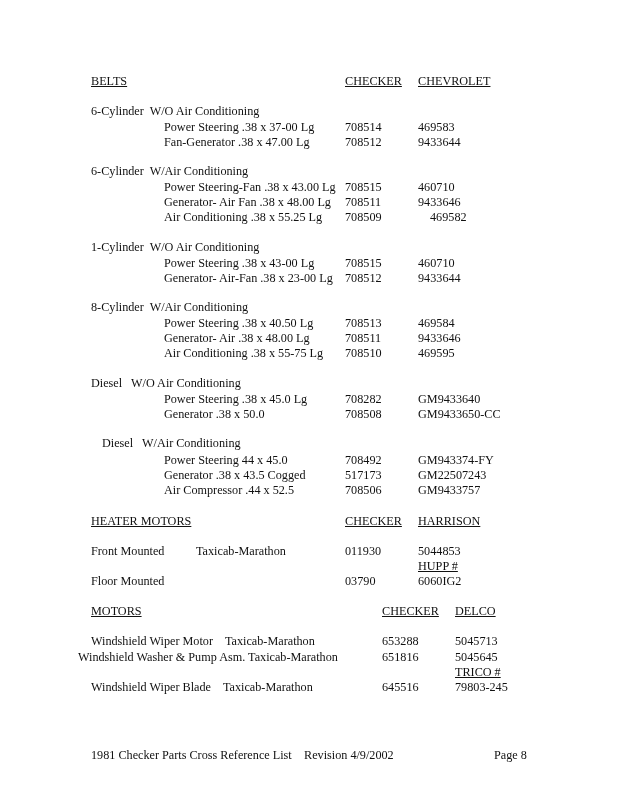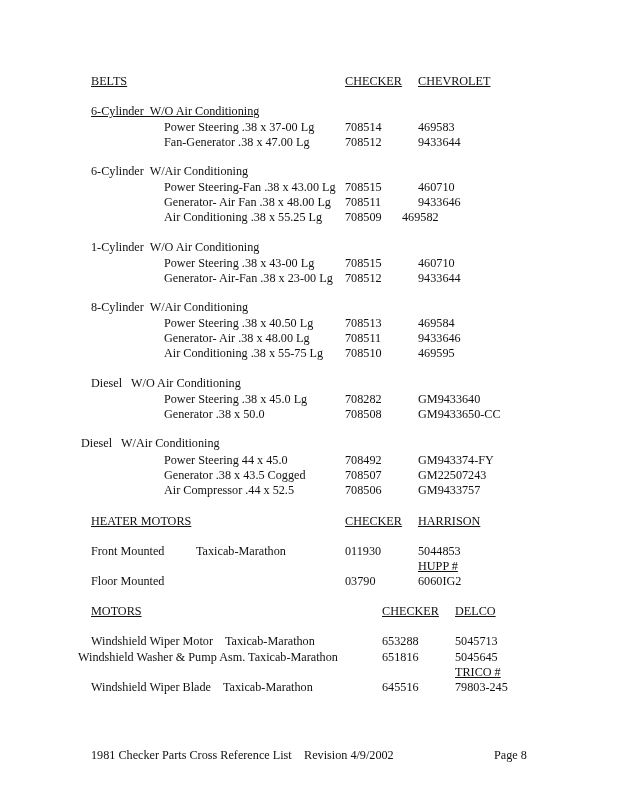--- a/index.html
+++ b/index.html
@@ -8,38 +8,38 @@
   .t { position:absolute; white-space:nowrap; line-height:14px; }
   .u { text-decoration:underline; }
 </style>
 </head>
 <body>
 
 <div class="t u" style="left:91px;top:74px">BELTS</div>
 <div class="t u" style="left:345px;top:74px">CHECKER</div>
 <div class="t u" style="left:418px;top:74px">CHEVROLET</div>
 
-<div class="t" style="left: 91px; top: 104px; white-space: pre; text-decoration: underline;">6-Cylinder  W/O Air Conditioning</div>
+<div class="t" style="left: 91px; top: 104px; white-space: pre;">6-Cylinder  W/O Air Conditioning</div>
 <div class="t" style="left:164px;top:120px">Power Steering .38 x 37-00 Lg</div>
 <div class="t" style="left:345px;top:120px">708514</div>
 <div class="t" style="left:418px;top:120px">469583</div>
 <div class="t" style="left:164px;top:135px">Fan-Generator .38 x 47.00 Lg</div>
 <div class="t" style="left:345px;top:135px">708512</div>
 <div class="t" style="left:418px;top:135px">9433644</div>
 
 <div class="t" style="left: 91px; top: 164px; white-space: pre;">6-Cylinder  W/Air Conditioning</div>
 <div class="t" style="left:164px;top:180px">Power Steering-Fan .38 x 43.00 Lg</div>
 <div class="t" style="left:345px;top:180px">708515</div>
 <div class="t" style="left:418px;top:180px">460710</div>
 <div class="t" style="left:164px;top:195px">Generator- Air Fan .38 x 48.00 Lg</div>
 <div class="t" style="left:345px;top:195px">708511</div>
 <div class="t" style="left:418px;top:195px">9433646</div>
 <div class="t" style="left:164px;top:210px">Air Conditioning .38 x 55.25 Lg</div>
 <div class="t" style="left:345px;top:210px">708509</div>
-<div class="t" style="left:402px;top:210px">469582</div>
+<div class="t" style="left:430px;top:210px">469582</div>
 
 <div class="t" style="left: 91px; top: 240px; white-space: pre;">1-Cylinder  W/O Air Conditioning</div>
 <div class="t" style="left:164px;top:256px">Power Steering .38 x 43-00 Lg</div>
 <div class="t" style="left:345px;top:256px">708515</div>
 <div class="t" style="left:418px;top:256px">460710</div>
 <div class="t" style="left:164px;top:271px">Generator- Air-Fan .38 x 23-00 Lg</div>
 <div class="t" style="left:345px;top:271px">708512</div>
 <div class="t" style="left:418px;top:271px">9433644</div>
 
 <div class="t" style="left: 91px; top: 300px; white-space: pre;">8-Cylinder  W/Air Conditioning</div>
@@ -54,26 +54,26 @@
 <div class="t" style="left:418px;top:346px">469595</div>
 
 <div class="t" style="left: 91px; top: 376px; white-space: pre;">Diesel   W/O Air Conditioning</div>
 <div class="t" style="left:164px;top:392px">Power Steering .38 x 45.0 Lg</div>
 <div class="t" style="left:345px;top:392px">708282</div>
 <div class="t" style="left:418px;top:392px">GM9433640</div>
 <div class="t" style="left:164px;top:407px">Generator .38 x 50.0</div>
 <div class="t" style="left:345px;top:407px">708508</div>
 <div class="t" style="left:418px;top:407px">GM9433650-CC</div>
 
-<div class="t" style="left: 81px; top: 436px; white-space: pre;">Diesel   W/Air Conditioning</div>
+<div class="t" style="left: 102px; top: 436px; white-space: pre;">Diesel   W/Air Conditioning</div>
 <div class="t" style="left:164px;top:453px">Power Steering 44 x 45.0</div>
 <div class="t" style="left:345px;top:453px">708492</div>
 <div class="t" style="left:418px;top:453px">GM943374-FY</div>
 <div class="t" style="left:164px;top:468px">Generator .38 x 43.5 Cogged</div>
-<div class="t" style="left:345px;top:468px">708507</div>
+<div class="t" style="left:345px;top:468px">517173</div>
 <div class="t" style="left:418px;top:468px">GM22507243</div>
 <div class="t" style="left:164px;top:483px">Air Compressor .44 x 52.5</div>
 <div class="t" style="left:345px;top:483px">708506</div>
 <div class="t" style="left:418px;top:483px">GM9433757</div>
 
 <div class="t u" style="left:91px;top:514px">HEATER MOTORS</div>
 <div class="t u" style="left:345px;top:514px">CHECKER</div>
 <div class="t u" style="left:418px;top:514px">HARRISON</div>
 
 <div class="t" style="left:91px;top:544px">Front Mounted</div>

